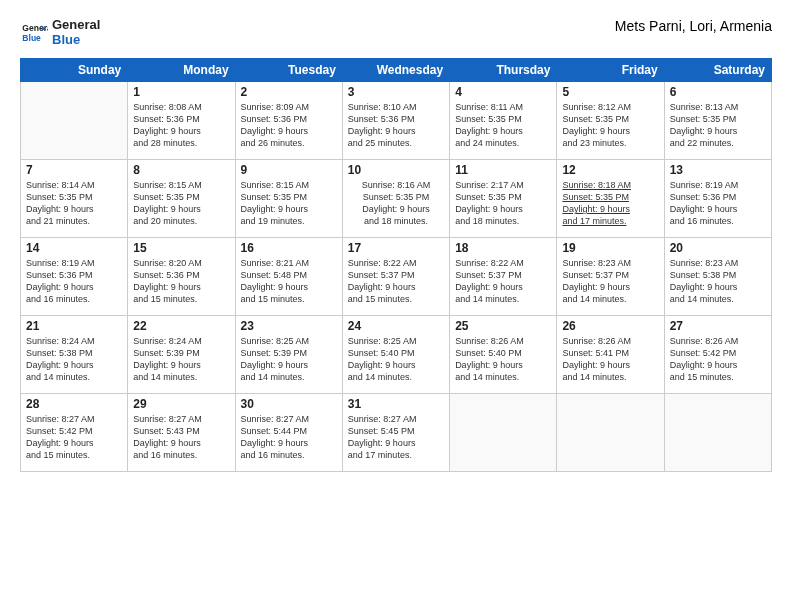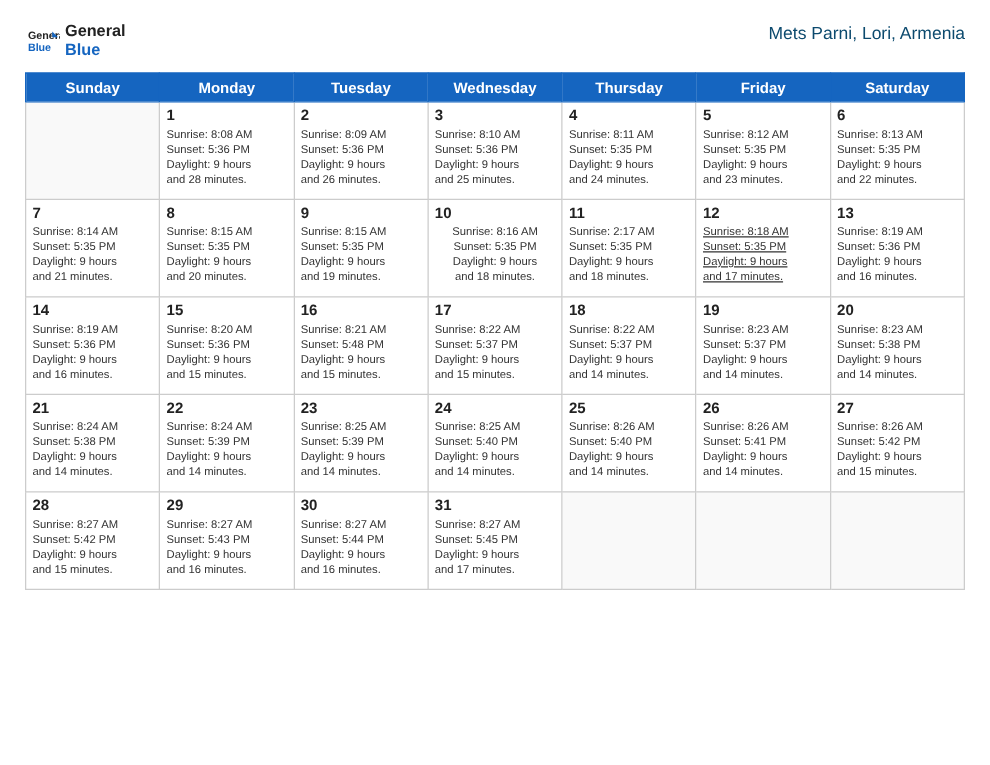--- a/index.html
+++ b/index.html
@@ -35,33 +35,33 @@
       text-align: right;
     }
     .month-title {
       font-size: 32px;
       font-weight: bold;
       color: #1a1a1a;
       line-height: 1.1;
     }
     .location {
       font-size: 14px;
-      color: #0c4a6e;
+      color: #000000;
     }
     .calendar {
       width: 100%;
       border-collapse: collapse;
       table-layout: fixed;
     }
     .calendar th {
       background: #1565c0;
       color: #fff;
       font-size: 12px;
       font-weight: bold;
-      text-align: center;
+      text-align: right;
       padding: 4px 6px;
       border: 1px solid #1565c0;
     }
     .calendar td {
       border: 1px solid #ccc;
       vertical-align: top;
       padding: 3px 5px;
       font-size: 9.5px;
       color: #222;
       height: 78px;

